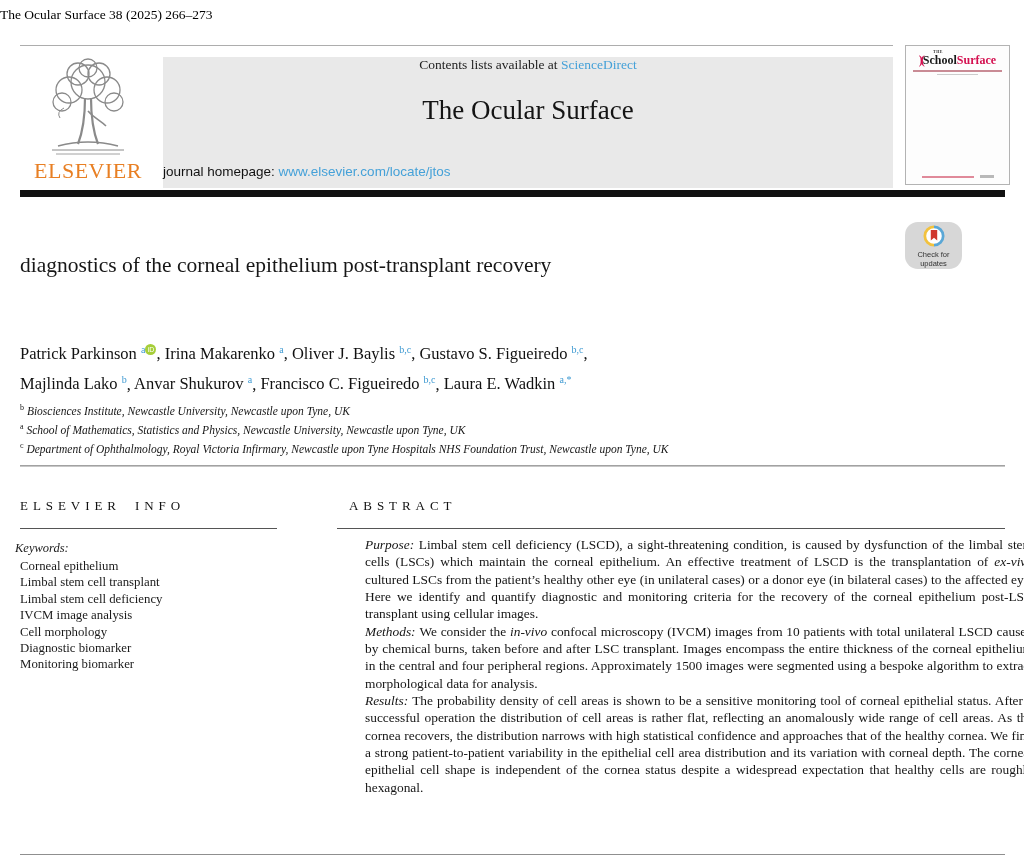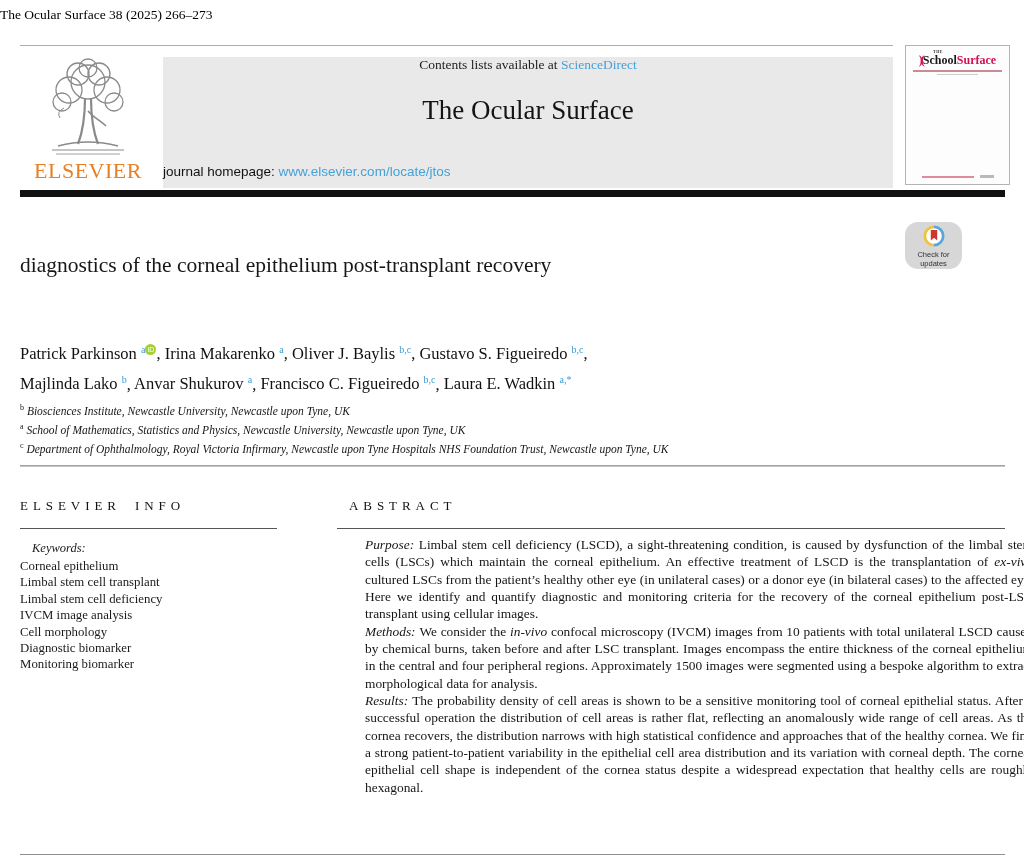--- a/index.html
+++ b/index.html
@@ -91,21 +91,21 @@
     font-size:11.5px;line-height:16px;font-style:italic;color:#151515;
   }
   .affils sup{font-size:8px;font-style:normal;}
 
   
   .col-heading{position:absolute;font-size:13px;letter-spacing:0.38em;word-spacing:0.45em;color:#111;}
   .info-heading{left:20px;top:498px;}
   .abs-heading{left:325px;top:498px;margin-left:24px;}
   .info-rule{top:528px;left:20px;width:257px;background:#555;}
   .abs-rule{top:528px;left:337px;width:668px;background:#555;}
-  .keywords-label{position:absolute;left:32px;top:541px;font-size:12.5px;font-style:italic;}
+  .keywords-label{position:absolute;left:15px;top:541px;font-size:12.5px;font-style:italic;}
   .keywords{position:absolute;left:20px;top:558px;font-size:12.8px;line-height:16.4px;}
   .abstract{
     position:absolute;left:337px;top:536px;width:668px;
     font-size:13.4px;line-height:17.35px;text-align:justify;color:#151515;margin-left:28px;
   }
   .abstract p{margin:0;}
   .plabel{font-style:italic;}
   .it{font-style:italic;}
 </style>
 </head>

